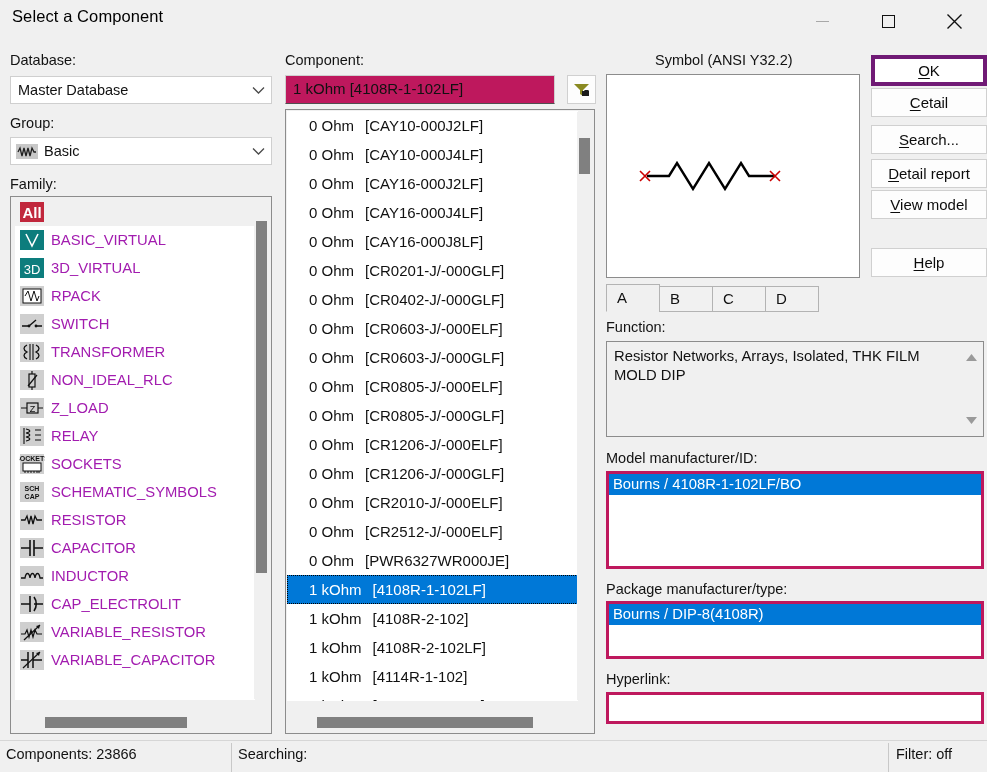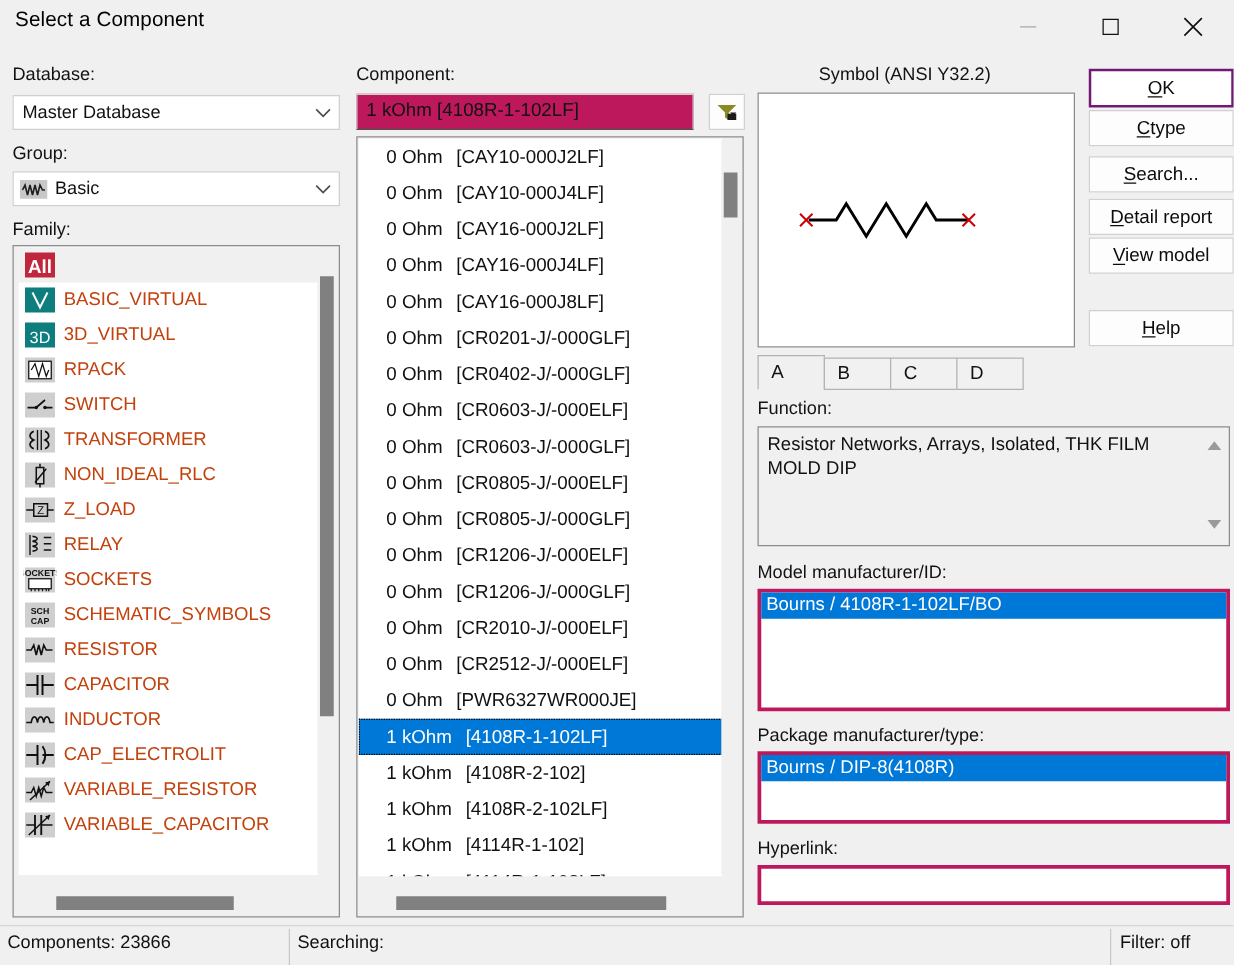--- a/index.html
+++ b/index.html
@@ -48,21 +48,21 @@
 
   
   .listbox {
     position: absolute; background: #f0f0f0;
     border: 1px solid #8c8c8c;
     overflow: hidden;
   }
   .listinner { position: absolute; background: #fff; overflow: hidden; }
   .lrow {
     height: 28px; display: flex; align-items: center;
-    font-size: 14.8px; color: #c2410c; padding-left: 4px; white-space: nowrap;
+    font-size: 14.8px; color: #a21caf; padding-left: 4px; white-space: nowrap;
   }
   .lrow .ico { width: 26px; height: 22px; flex: none; margin-right: 6px; }
   .lrow.sel-soft { background: #f0f0f0; }
 
   
   .vsb { position: absolute; width: 15px; background: #f0f0f0; }
   .vsb .thumb { position: absolute; left: 2px; width: 11px; background: #808080; }
   .hsb { position: absolute; height: 15px; background: #f0f0f0; }
   .hsb .thumb { position: absolute; top: 3px; height: 11px; background: #808080; }
 
@@ -74,21 +74,21 @@
   .crow .ohm { display: inline-block; }
   .crow .code { margin-left: 11px; }
   .crow.csel { background: #0078d7; color: #fff; outline: 1px dotted #000; outline-offset: -1px; }
 
   
   .btn {
     position: absolute; background: #fdfdfd; border: 1px solid #d0d0d0;
     display: flex; align-items: center; justify-content: center;
     font-size: 15px; color: #0b0b0b;
   }
-  .btn.focus { border: 2px solid #701a75; background: #fff; }
+  .btn.focus { border: 4px solid #701a75; background: #fff; }
   .btn u { text-underline-offset: 2px; }
 
   
   .panel {
     position: absolute; background: #fff; border: 1px solid #8c8c8c;
   }
   .tabstrip { position: absolute; display: flex; align-items: flex-end; }
   .tab {
     height: 26px; background: #f1f1f1; border: 1px solid #b3b3b3;
     display: flex; align-items: center; padding: 0 10px 2px 10px;
@@ -478,21 +478,21 @@
 
   <div class="lbl" style="left:606px; top:671px;">Hyperlink:</div>
   <div class="wt-area" style="left:606px; top:692px; width:378px; height:32px;">
     <div style="padding:4px 0 0 5px; font-size:14.8px;"></div>
   </div>
 
   <div class="btn focus" style="left:871px; top:55px; width:116px; height:31px;">
     <span><u>O</u><span>K</span></span>
   </div>
   <div class="btn" style="left:871px; top:88px; width:116px; height:29px;">
-    <span><u>C</u><span>type</span></span>
+    <span><u>C</u><span>etail</span></span>
   </div>
   <div class="btn" style="left:871px; top:125px; width:116px; height:29px;">
     <span><u>S</u><span>earch...</span></span>
   </div>
   <div class="btn" style="left:871px; top:159px; width:116px; height:29px;">
     <span><u>D</u><span>etail report</span></span>
   </div>
   <div class="btn" style="left:871px; top:190px; width:116px; height:29px;">
     <span><u>V</u><span>iew model</span></span>
   </div>

